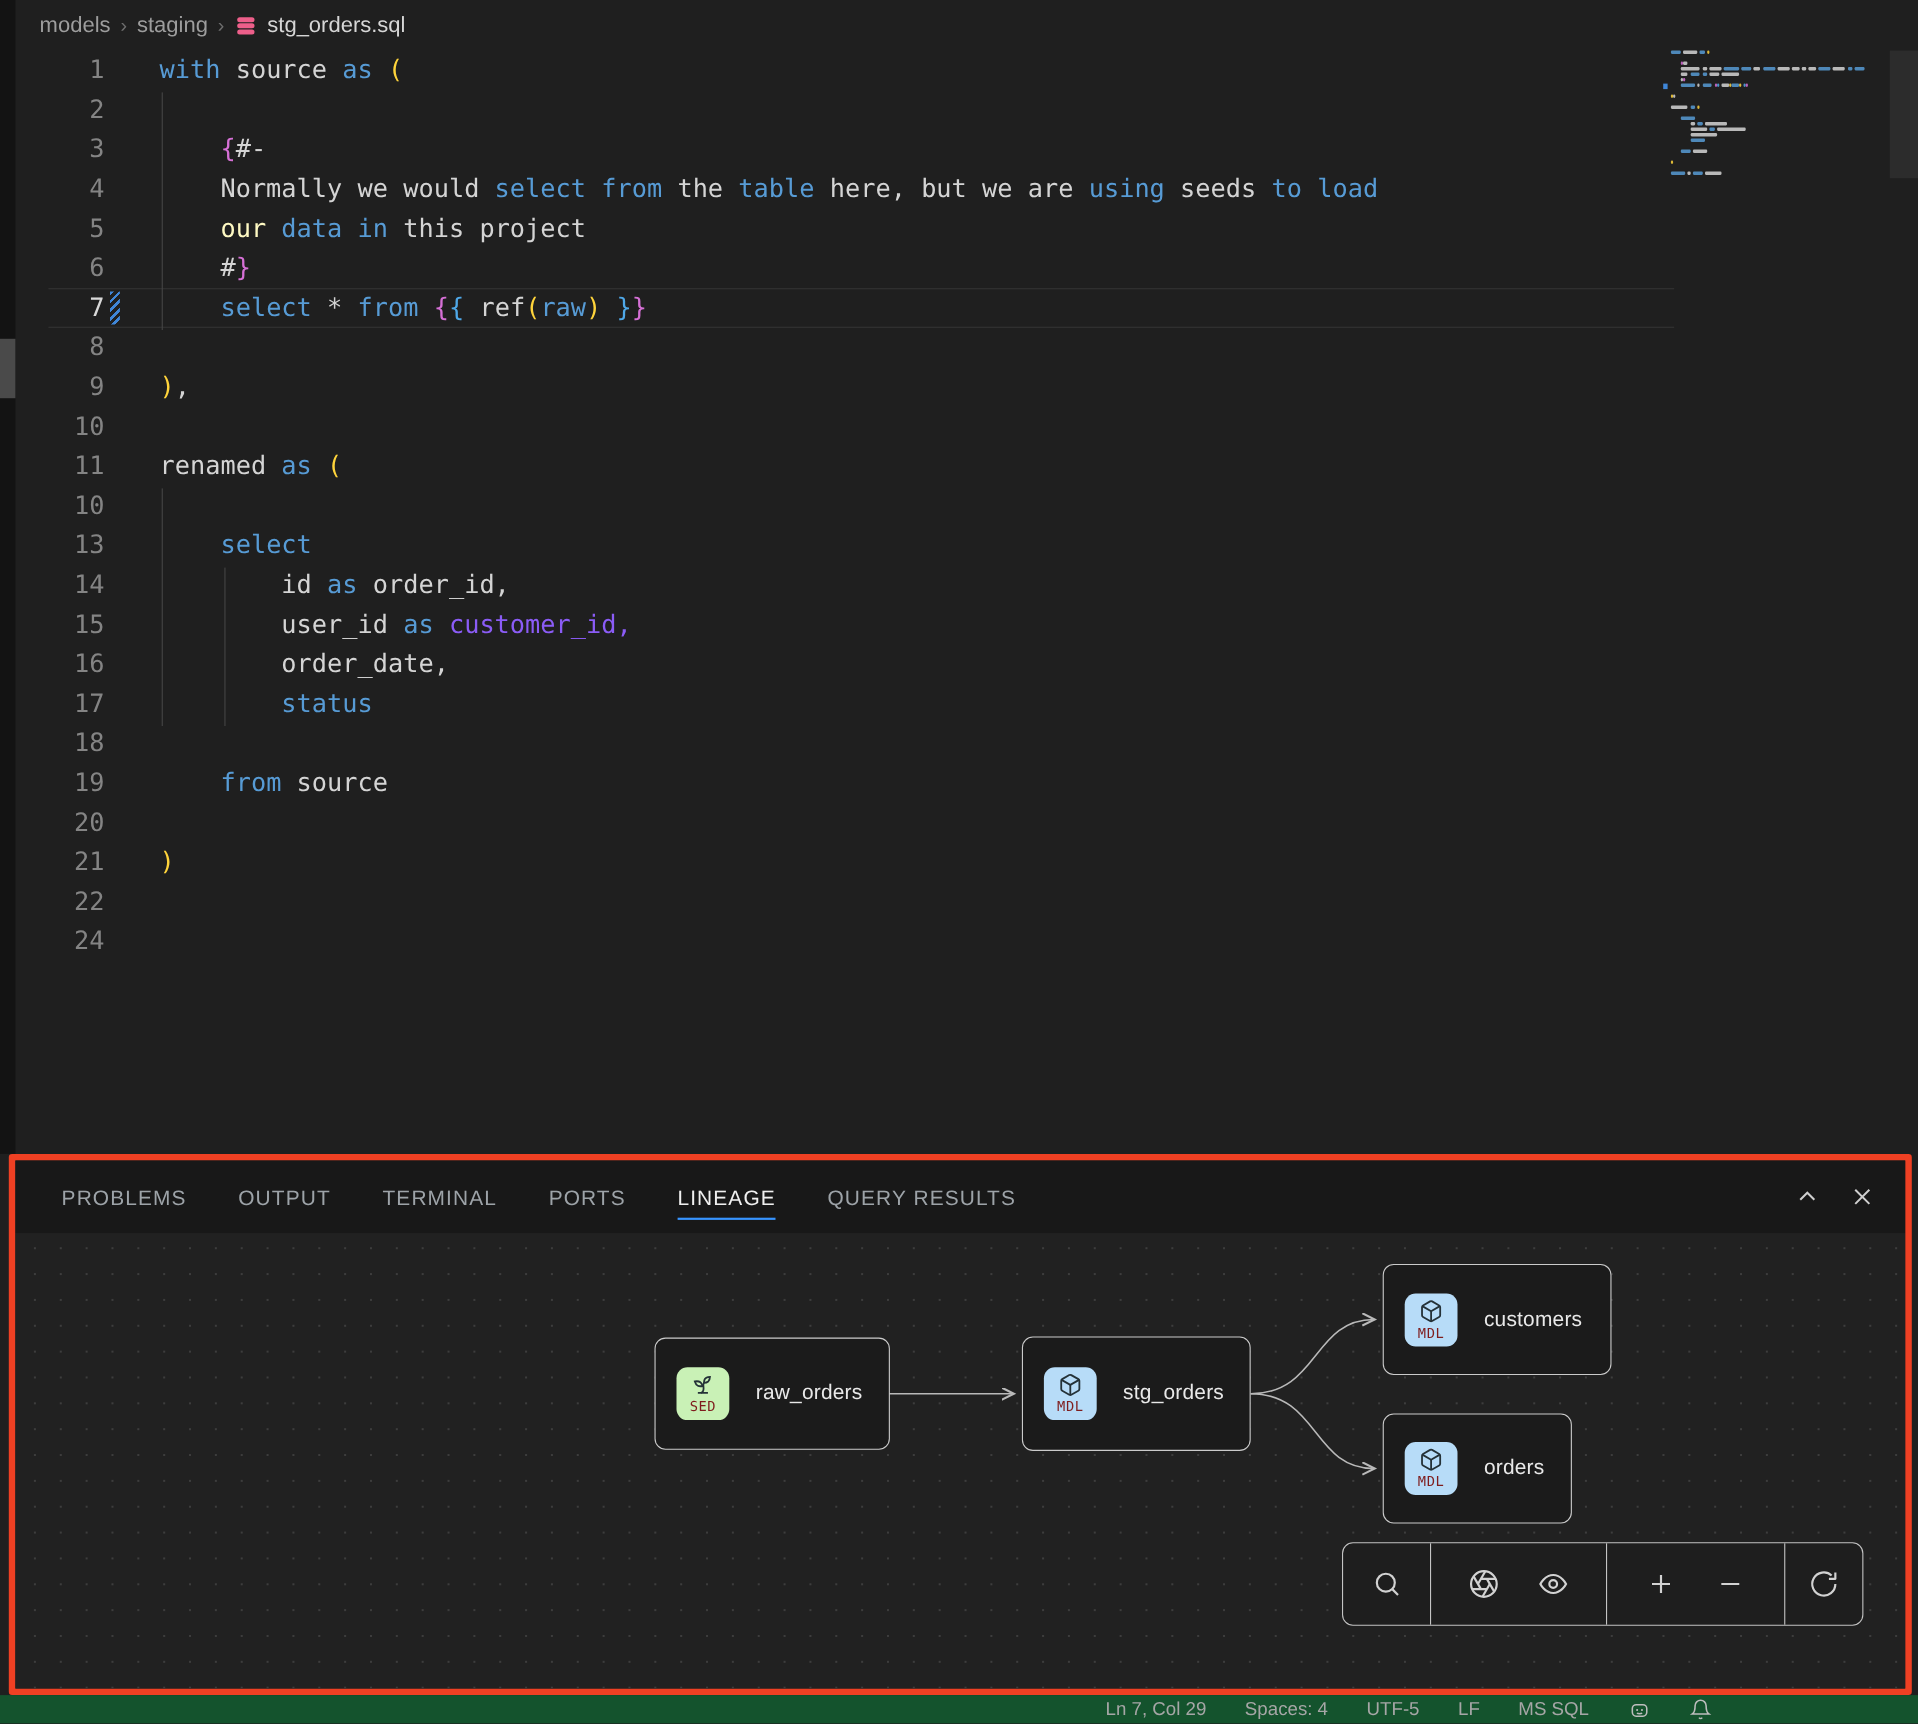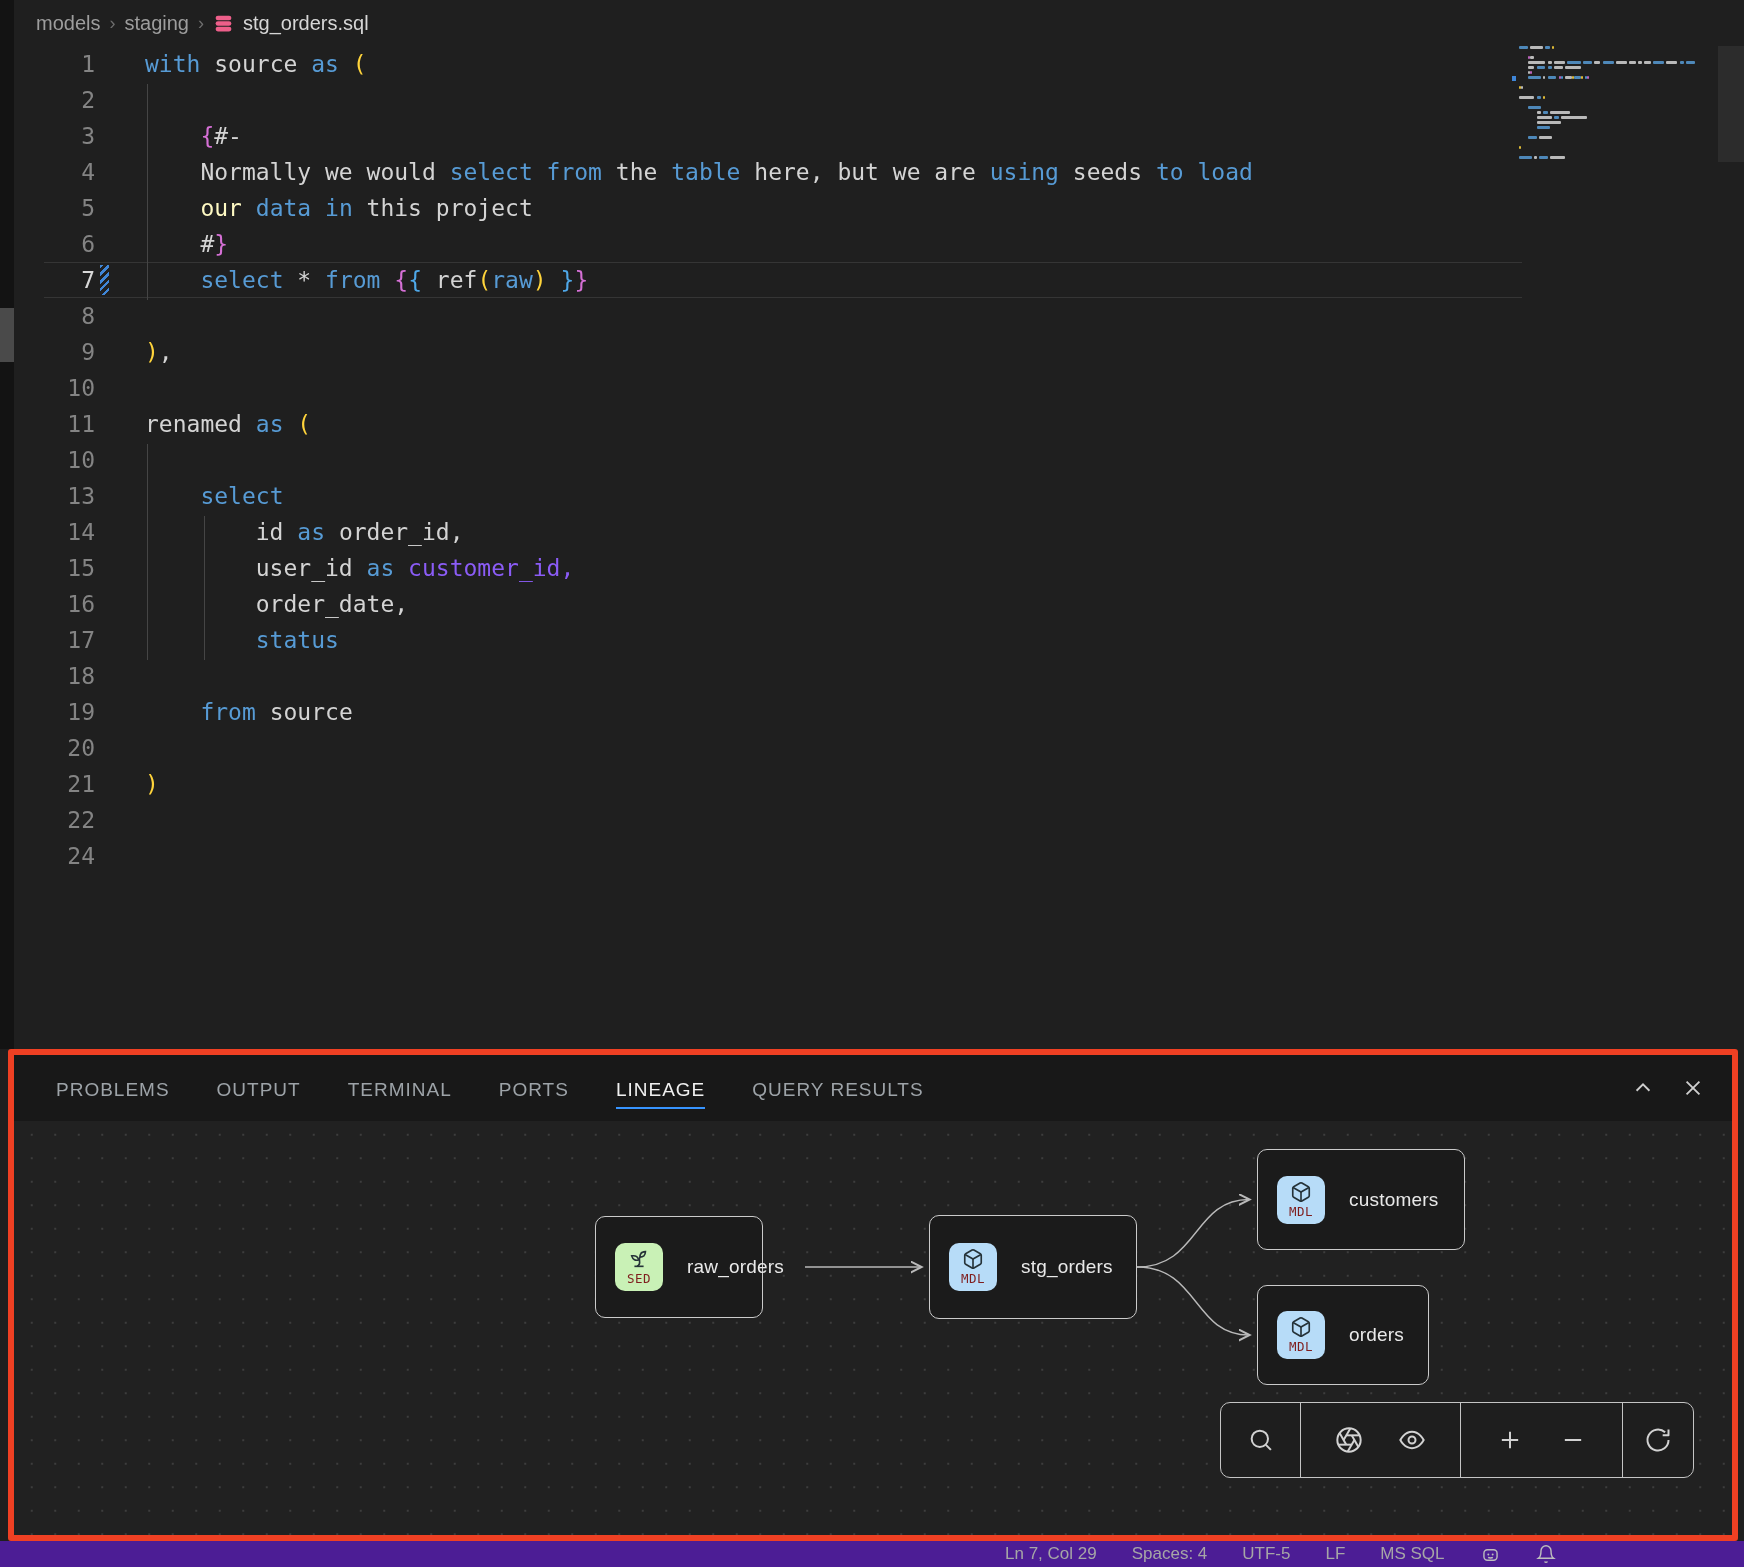--- a/index.html
+++ b/index.html
@@ -71,21 +71,21 @@
   #graph-toolbar{position:absolute;left:1220px;top:1402px;width:474px;height:76px;background:#1e1e1e;
                  border:1.5px solid #c4c4c4;border-radius:10px;box-sizing:border-box;display:flex;
                  pointer-events:auto;}
   #graph-toolbar .cell{display:flex;align-items:center;justify-content:space-evenly;height:100%;}
   #graph-toolbar .cell + .cell{border-left:1.5px solid #c4c4c4;}
   #graph-toolbar .c1{width:79px;} #graph-toolbar .c2{width:159px;}
   #graph-toolbar .c3{width:161px;} #graph-toolbar .c4{flex:1;}
   #graph-toolbar svg{stroke:#d2d2d2;cursor:pointer;}
 
   
-  #status-bar{position:absolute;left:0;top:1541px;width:1744px;height:26px;background:#4c1d95;}
+  #status-bar{position:absolute;left:0;top:1541px;width:1744px;height:26px;background:#14532d;}
   #status-items{position:absolute;left:1005px;top:0;height:26px;display:flex;align-items:center;gap:35px;
                 font-size:17px;color:#a6a6a6;}
   #status-items svg{stroke:#bdbdbd;}
 </style>
 </head>
 <body>
 
 <div id="screen">
 
   <div id="left-rail">
@@ -240,21 +240,21 @@
           <path d="M0 0 L8 4 L0 8" fill="none" stroke="#b9b9b9" stroke-width="1.4"></path>
         </marker>
       </defs>
       <g id="edge-paths" stroke="#b9b9b9" stroke-width="1.4" fill="none">
           <path d="M805 1267 L921 1267" marker-end="url(#arr)"></path>
           <path d="M1137 1267 C1199 1267, 1193 1199.5, 1249 1199.5" marker-end="url(#arr)"></path>
           <path d="M1137 1267 C1199 1267, 1193 1335, 1249 1335" marker-end="url(#arr)"></path>
         </g>
     </svg>
     <div id="nodes">
-        <div class="node" style="left: 595px; top: 1216px; width: 168px; height: 102px;">
+        <div class="node" style="left: 595px; top: 1216px; width: 214px; height: 102px;">
           <div class="badge" style="background: rgb(201, 241, 182);">
             <svg width="22" height="22" viewBox="0 0 24 24" fill="none" stroke-width="1.8">
               <path d="M7 20h10"></path>
               <path d="M10 20c5.5-2.5.8-6.4 3-10"></path>
               <path d="M9.5 9.4c1.1.8 1.8 2.2 2.3 3.7-2 .4-3.5.4-4.8-.3-1.2-.6-2.3-1.9-3-4.2 2.8-.5 4.4 0 5.5.8z"></path>
               <path d="M14.1 6a7 7 0 0 0-1.1 4c1.9-.1 3.3-.6 4.3-1.4 1-1 1.6-2.3 1.7-4.6-3.1.1-4.3.9-4.9 2z"></path>
             </svg>
             <span class="btxt">SED</span>
           </div>
           <span class="nlabel">raw_orders</span>

